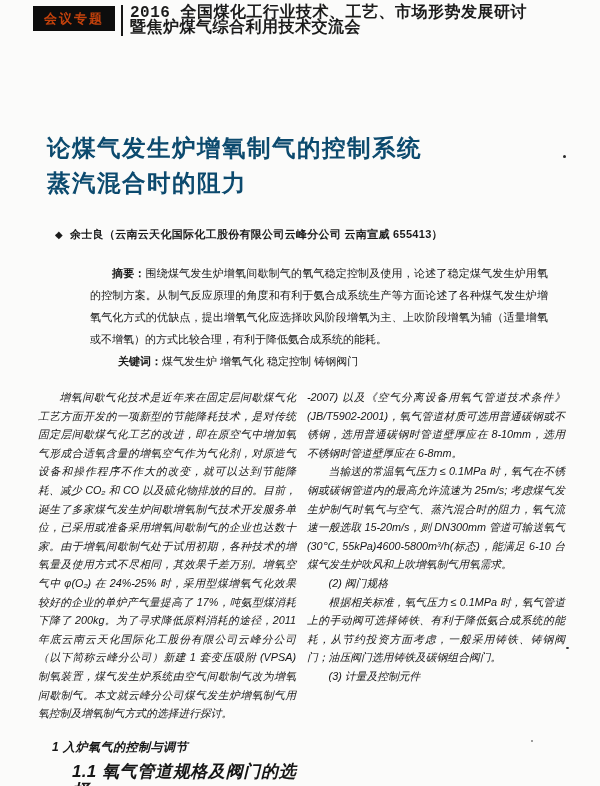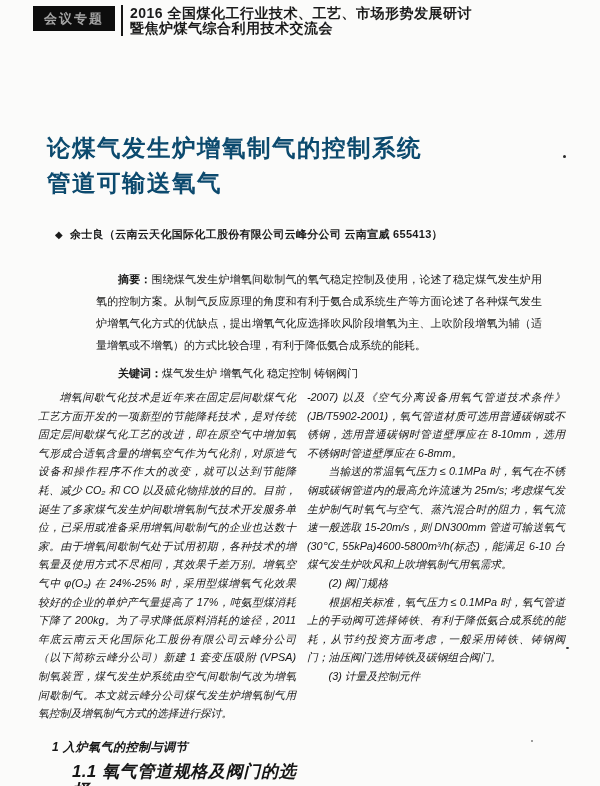--- a/index.html
+++ b/index.html
@@ -12,33 +12,33 @@
     overflow: hidden;
   }
   .page { position: relative; width: 600px; height: 786px; }
 
   
   .header {
     position: absolute; top: 5px; left: 33px; right: 20px;
     display: flex; align-items: flex-start;
   }
   .badge {
-    background: #0d0d0d; color: #a3a3a3;
+    background: #0d0d0d; color: #c2410c;
     width: 82px; height: 25px; flex: 0 0 82px;
     display: flex; align-items: center; justify-content: center;
     font-size: 13px; font-weight: bold; letter-spacing: 2px;
     margin-top: 1px;
   }
   .header-divider {
     width: 2px; background: #161616; height: 31px;
     margin: 0 7px 0 6px; flex: 0 0 2px;
   }
   .conf-text {
-    font-size: 14px; font-weight: bold; line-height: 15px;
-    letter-spacing: 0.5px; padding-top: 1px;
+    font-size: 16px; font-weight: bold; line-height: 15px;
+    letter-spacing: 0.5px; padding-top: 1px; font-family: Liberation Mono, monospace;
   }
 
   
   .article-title {
     position: absolute; top: 131px; left: 47px;
     font-size: 23.5px; font-weight: bold; line-height: 35px;
     letter-spacing: 1.5px; color: #0c4a6e;
   }
 
   
@@ -48,21 +48,21 @@
     display: flex; align-items: center;
   }
   .author-bullet { font-size: 10px; margin-right: 7px; }
 
   
   .abstract {
     position: absolute; top: 262px; left: 90px; width: 458px;
     font-size: 11px; line-height: 22px; text-align: justify;
     color: #151515;
   }
-  .abstract-para { margin: 6px; text-indent: 2em; }
+  .abstract-para { margin: 0; text-indent: 2em; }
   .abstract-label, .keywords-label { font-weight: bold; }
   .keywords-line { margin: 0; padding-left: 28px; }
 
   
   .columns {
     position: absolute; top: 388px; left: 38px;
     display: flex; gap: 11px;
   }
   .col {
     width: 258px; font-size: 10.8px; line-height: 18.6px;
@@ -99,21 +99,21 @@
     </div>
     <div class="header-divider"></div>
     <div class="conf-text">
       <div>2016 全国煤化工行业技术、工艺、市场形势发展研讨</div>
       <div>暨焦炉煤气综合利用技术交流会</div>
     </div>
   </div>
 
   <div class="article-title">
     <div>论煤气发生炉增氧制气的控制系统</div>
-    <div>管道可输送氧气</div>
+    <div>蒸汽混合时的阻力</div>
   </div>
 
   <div class="author-line">
     <span class="author-bullet">◆</span>
     <span>余士良（云南云天化国际化工股份有限公司云峰分公司 云南宣威 655413）</span>
   </div>
 
   <div class="abstract">
     <p class="abstract-para"><span class="abstract-label">摘要：</span><span>围绕煤气发生炉增氧间歇制气的氧气稳定控制及使用，论述了稳定煤气发生炉用氧的控制方案。从制气反应原理的角度和有利于氨合成系统生产等方面论述了各种煤气发生炉增氧气化方式的优缺点，提出增氧气化应选择吹风阶段增氧为主、上吹阶段增氧为辅（适量增氧或不增氧）的方式比较合理，有利于降低氨合成系统的能耗。</span></p>
     <p class="keywords-line"><span class="keywords-label">关键词：</span><span>煤气发生炉  增氧气化  稳定控制  铸钢阀门</span></p>

